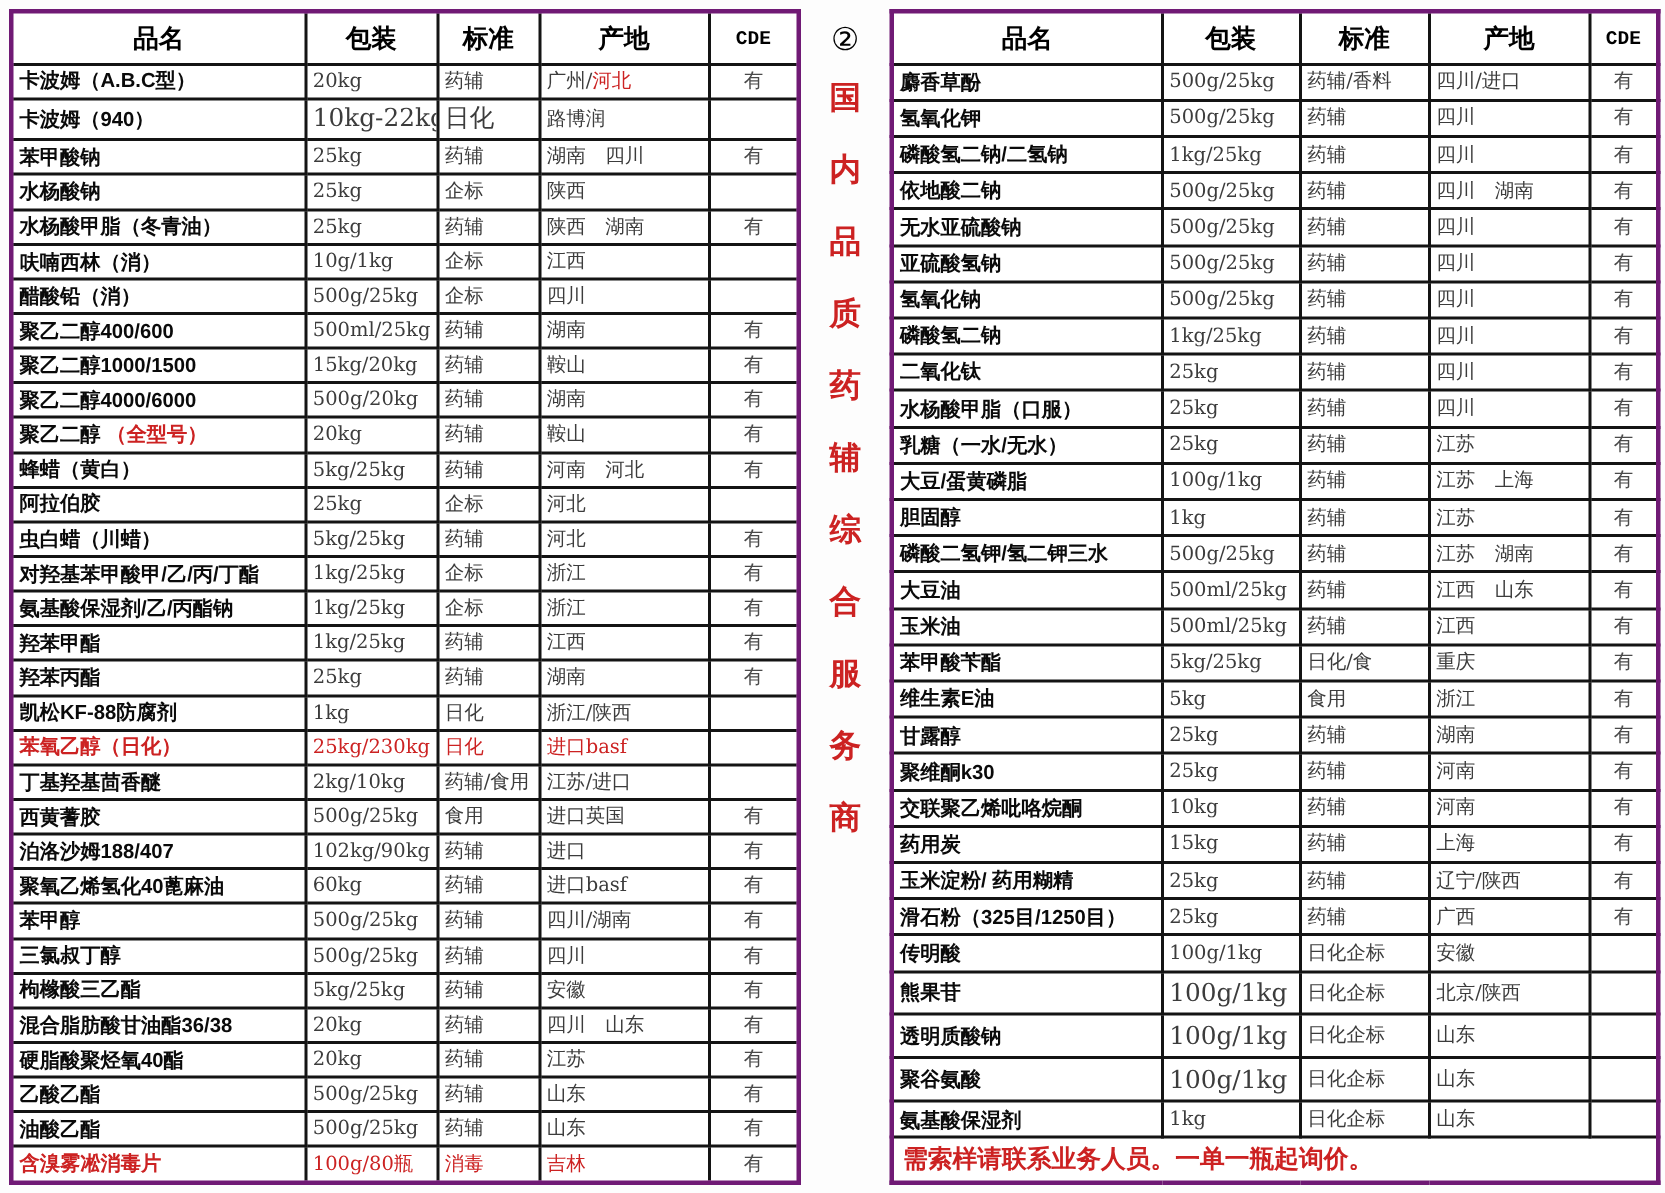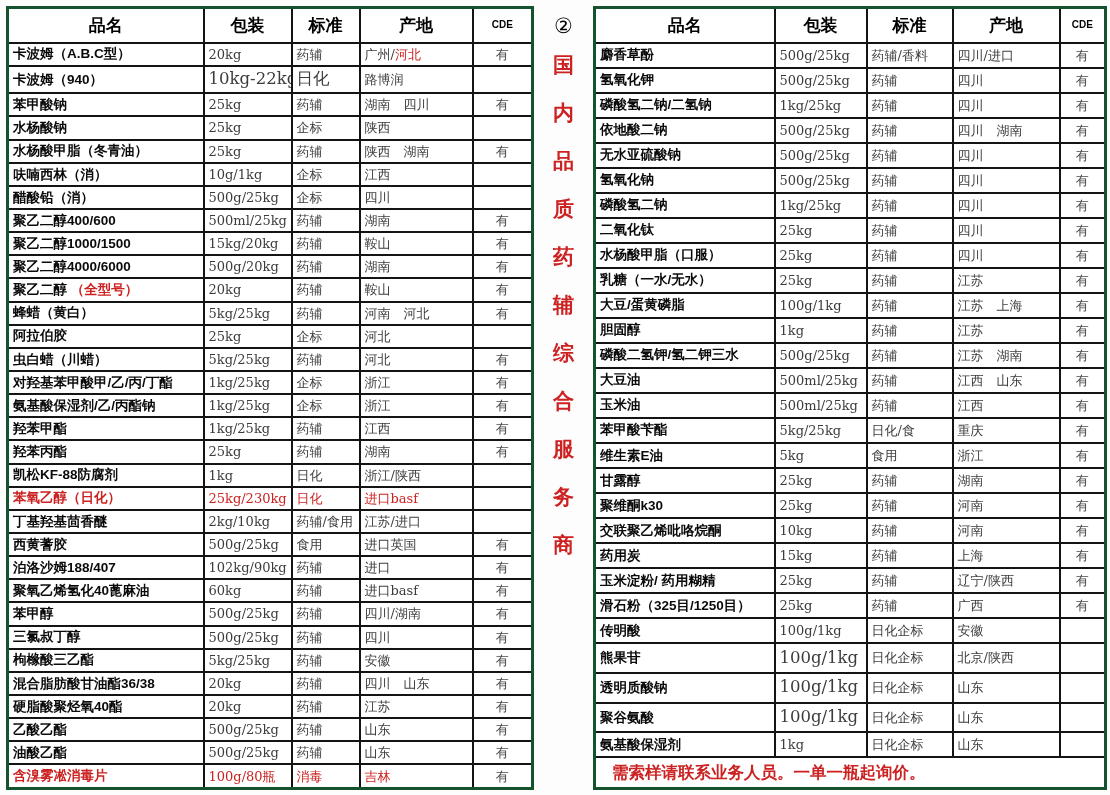--- a/index.html
+++ b/index.html
@@ -6,47 +6,47 @@
   * { box-sizing:border-box; }
   html,body { margin:0; padding:0; }
   body {
     width:1110px; height:795px; background:#fdfdfd; overflow:hidden;
     font-family:"Liberation Sans", sans-serif;
   }
   .page { display:flex; align-items:flex-start; padding:6px 0 0 6px; }
 
   table.tbl {
     border-collapse:collapse; table-layout:fixed; height:784px;
-    border:3px solid #14532d; background:#ffffff;
+    border:3px solid #701a75; background:#ffffff;
   }
   table.tbl.left  { width:528px; }
   table.tbl.right { width:513px; }
   .tbl th, .tbl td {
     border:2px solid #141414; padding:0 2px; overflow:hidden;
     white-space:nowrap; line-height:1; vertical-align:middle;
   }
   .tbl thead tr { height:35px; }
   .tbl thead th {
     font-size:17px; font-weight:bold; color:#000; text-align:center;
     font-family:"Liberation Sans", sans-serif;
   }
-  .tbl thead th.cde-h { font-size:10px; font-family:Liberation Sans, sans-serif; }
+  .tbl thead th.cde-h { font-size:13px; font-family:Liberation Mono, monospace; }
   td.name {
     font-weight:bold; font-size:13.5px; color:#0a0a0a; padding-left:4px;
     font-family:"Liberation Sans", sans-serif;
   }
   td.val {
     font-family:"DejaVu Serif", serif; font-size:13px; color:#3c3c3c;
     padding-left:4px; font-weight:normal;
   }
   td.cde { text-align:center; padding:0; color:#4a4a4a; }
   span.red { color:var(--red); }
   span.big { font-size:16.5px; }
   tr.footer td {
-    color:var(--red); font-weight:bold; font-size:16.5px; padding-left:16px;
+    color:var(--red); font-weight:bold; font-size:16.5px; padding-left:6px;
     font-family:"Liberation Sans", sans-serif; white-space:nowrap;
   }
 
   .strip {
     width:59px; display:flex; flex-direction:column; align-items:center;
     padding-top:5px;
   }
   .circ { font-size:21px; color:#000; height:30px; display:flex; align-items:center; }
   .vchars { display:flex; flex-direction:column; align-items:center; }
   .vchar {
@@ -369,20 +369,27 @@
           <td class="val cde"><span>有</span></td>
         </tr>
         <tr>
           <td class="name"><span>无水亚硫酸钠</span></td>
           <td class="val"><span>500g/25kg</span></td>
           <td class="val"><span>药辅</span></td>
           <td class="val"><span>四川</span></td>
           <td class="val cde"><span>有</span></td>
         </tr>
         <tr>
+          <td class="name"><span>亚硫酸氢钠</span></td>
+          <td class="val"><span>500g/25kg</span></td>
+          <td class="val"><span>药辅</span></td>
+          <td class="val"><span>四川</span></td>
+          <td class="val cde"><span>有</span></td>
+        </tr>
+        <tr>
           <td class="name"><span>氢氧化钠</span></td>
           <td class="val"><span>500g/25kg</span></td>
           <td class="val"><span>药辅</span></td>
           <td class="val"><span>四川</span></td>
           <td class="val cde"><span>有</span></td>
         </tr>
         <tr>
           <td class="name"><span>磷酸氢二钠</span></td>
           <td class="val"><span>1kg/25kg</span></td>
           <td class="val"><span>药辅</span></td>

